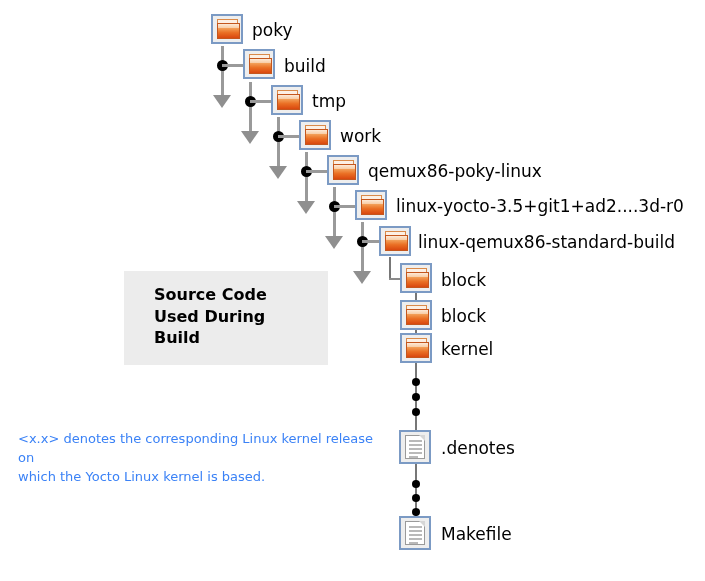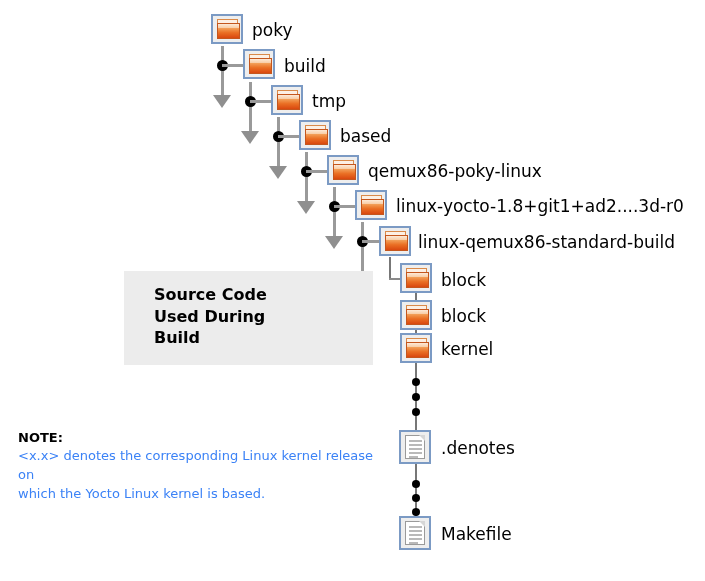--- a/index.html
+++ b/index.html
@@ -128,21 +128,20 @@
     white-space: nowrap;
     line-height: 1;
   }
 
   
   #callout {
     position: absolute;
     left: 124px; top: 271px;
     width: 204px; height: 94px;
     background: #ececec;
-    padding-left: 45px;
   }
   #callout .ctext {
     position: absolute;
     left: 30px; top: 13px;
     font-size: 16px;
     font-weight: bold;
     color: #000000;
     line-height: 1.35;
     white-space: pre-line;
   }
@@ -228,37 +227,37 @@
         <div class="body"></div>
     </div>
     <div class="lbl" style="left:312px; top:93px;">tmp</div>
   </div>
 
   <div class="node">
     <div class="ficon" style="left:299px; top:120px;">
       <div class="back"></div>
         <div class="body"></div>
     </div>
-    <div class="lbl" style="left:340px; top:128px;">based</div>
+    <div class="lbl" style="left:340px; top:128px;">work</div>
   </div>
 
   <div class="node">
     <div class="ficon" style="left:327px; top:155px;">
       <div class="back"></div>
         <div class="body"></div>
     </div>
     <div class="lbl" style="left:368px; top:163px;text-align:center;">qemux86-poky-linux</div>
   </div>
 
   <div class="node">
     <div class="ficon" style="left:355px; top:190px;">
       <div class="back"></div>
         <div class="body"></div>
     </div>
-    <div class="lbl" style="left:396px; top:198px;">linux-yocto-1.8+git1+ad2....3d-r0</div>
+    <div class="lbl" style="left:396px; top:198px;">linux-yocto-3.5+git1+ad2....3d-r0</div>
   </div>
 
   <div class="node">
     <div class="ficon" style="left:379px; top:226px;">
       <div class="back"></div>
         <div class="body"></div>
     </div>
     <div class="lbl" style="left:418px; top:234px;">linux-qemux86-standard-build</div>
   </div>
 
@@ -314,18 +313,17 @@
     <div class="lbl" style="left:441px; top:526px;">Makefile</div>
   </div>
 
   <div id="callout">
     <div class="ctext">Source Code
 Used During
 Build</div>
   </div>
 
   <div id="note">
-    <div class="ntitle">NOTE:</div>
     <div class="nbody">&lt;x.x&gt; denotes the corresponding Linux kernel release on
 which the Yocto Linux kernel is based.</div>
   </div>
 
 </div>
 
 </body></html>

